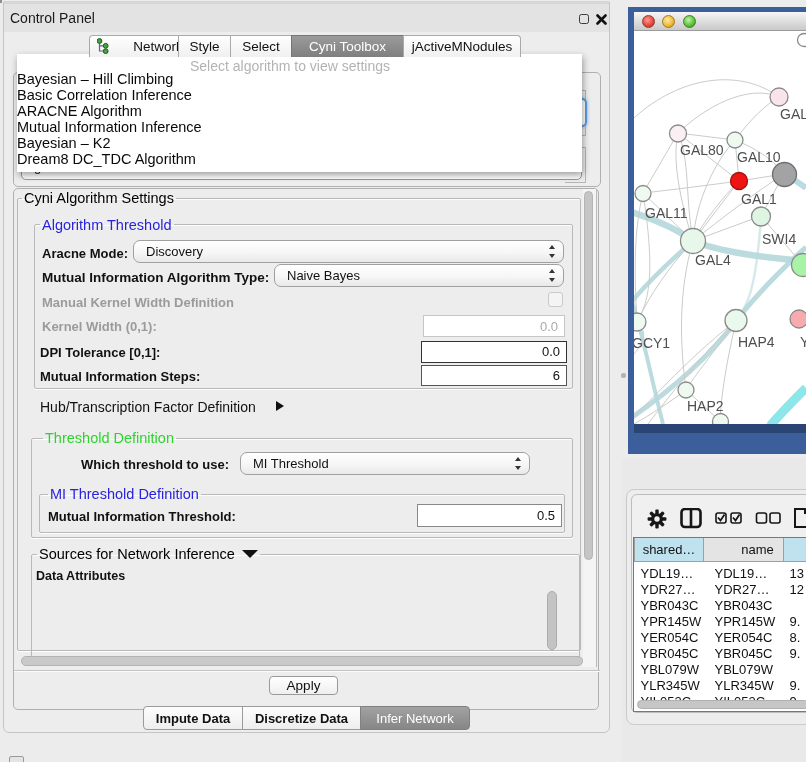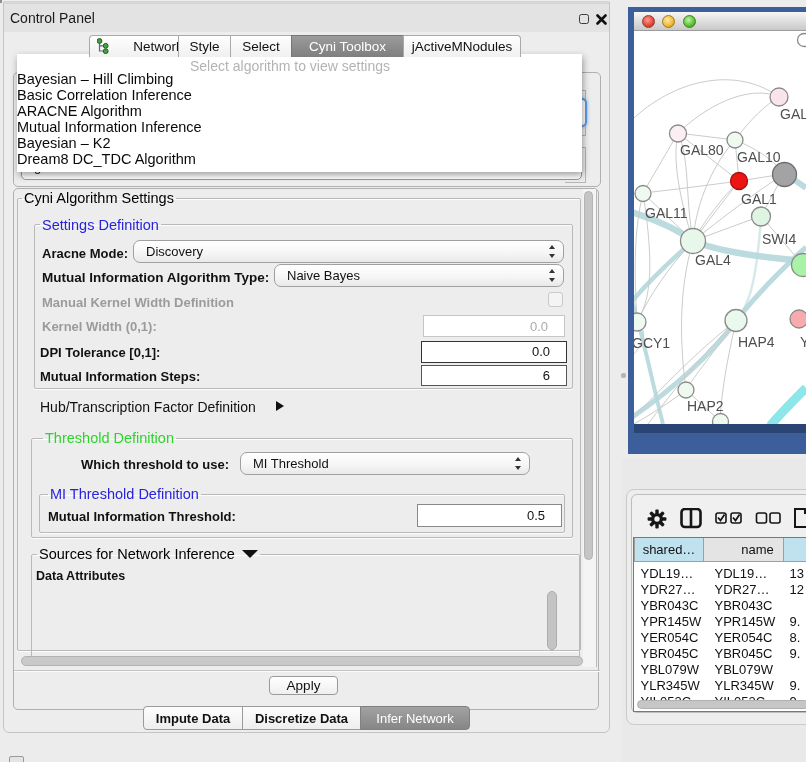--- a/index.html
+++ b/index.html
@@ -24,21 +24,21 @@
   border:1px solid #b0b0b0;border-radius:5px}
 
 #spbot{left:14px;top:670px;width:586px;height:2px;border-top:1px solid #c2c2c2;border-bottom:1px solid #fbfbfb}
 
 fieldset{border:1px solid #b9b9b9;border-radius:2px;position:absolute;background:transparent;box-shadow:inset 0 1px 0 rgba(255,255,255,.85),0 1px 0 rgba(255,255,255,.85)}
 fieldset legend{font-size:14.5px;padding:0 2px;margin-left:5px;white-space:nowrap}
 .blue{color:#2822dd}.green{color:#2ad62a}
 .lb{position:absolute;font-size:13px;font-weight:bold;color:#111;white-space:nowrap}
 .lbg{color:#9b9b9b}
 .fld{position:absolute;background:#fff;font-size:13px;text-align:right;
-  padding-right:16px;color:#111}
+  padding-right:6px;color:#111}
 .combo{position:absolute;background:linear-gradient(#ffffff 0%,#f6f6f6 55%,#e9e9e9 100%);
   border:1px solid #a0a0a0;border-radius:7px;font-size:13px;color:#111}
 .combo .ctext{position:absolute;left:12px;top:3px}
 .carr{position:absolute;right:7px;top:3px;width:7px;height:15px}
 .carr:before{content:"";position:absolute;left:0;top:1px;border-left:3.5px solid transparent;
   border-right:3.5px solid transparent;border-bottom:4.5px solid #333}
 .carr:after{content:"";position:absolute;left:0;bottom:1px;border-left:3.5px solid transparent;
   border-right:3.5px solid transparent;border-top:4.5px solid #333}
 
 #datalist{left:47px;top:589px;width:515px;height:67px;background:#fff;border:1px solid #999}
@@ -113,21 +113,21 @@
   <div class="abs" style="left:565px;top:90px;width:21px;height:46px;border:1px solid #b6b6b6;border-left:none"></div>
   <div class="abs" style="left:576px;top:98px;width:11px;height:29px;background:#fff;border:2.5px solid #5c9ae0;border-radius:5px;box-shadow:0 0 3.5px #79b0e8"></div>
   <div class="abs" style="left:565px;top:147px;width:21px;height:36px;border:1px solid #b6b6b6;border-left:none"></div>
 
   <div class="abs" style="left:21px;top:153px;width:561px;height:27px;background:#fff;border:1px solid #999;border-radius:5px;font-size:13px;padding:5px 0 0 12px;color:#111">g</div>
 
   <fieldset style="left:17px;top:190px;width:564px;height:461px">
     <legend style="margin-left:4px">Cyni Algorithm Settings</legend>
   </fieldset>
   <fieldset style="left:34px;top:216.5px;width:539px;height:172px">
-    <legend class="blue">Settings Definition</legend>
+    <legend class="blue">Algorithm Threshold</legend>
   </fieldset>
   <fieldset style="left:31px;top:430px;width:542px;height:108px">
     <legend class="green" style="margin-left:11px">Threshold Definition</legend>
   </fieldset>
   <fieldset style="left:39px;top:486px;width:526px;height:47px">
     <legend class="blue" style="margin-left:8px">MI Threshold Definition</legend>
   </fieldset>
   <fieldset style="left:31px;top:546px;width:549px;height:112px">
     <legend style="margin-left:5px">Sources for Network Inference <span style="display:inline-block;width:0;height:0;border-left:8.5px solid transparent;border-right:8.5px solid transparent;border-top:8px solid #111;vertical-align:1px;margin-left:3px"></span></legend>
   </fieldset>

